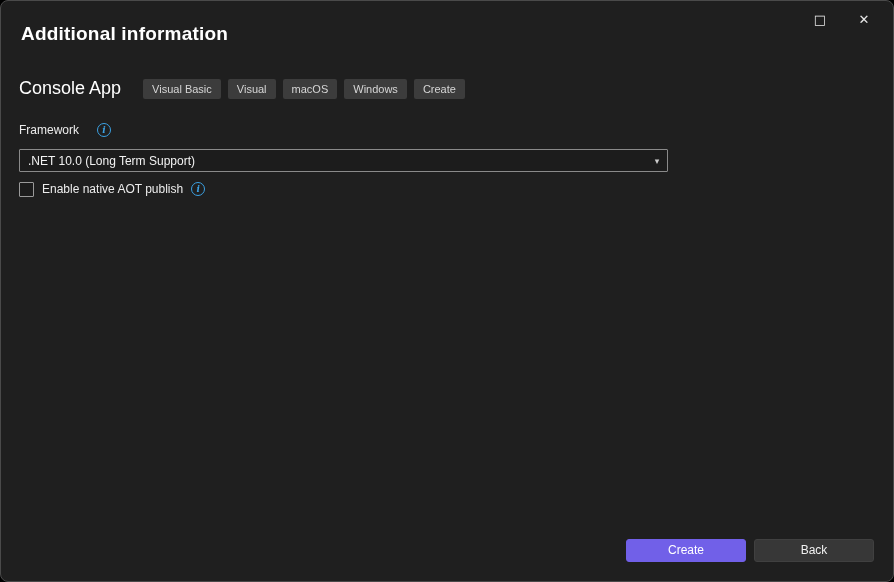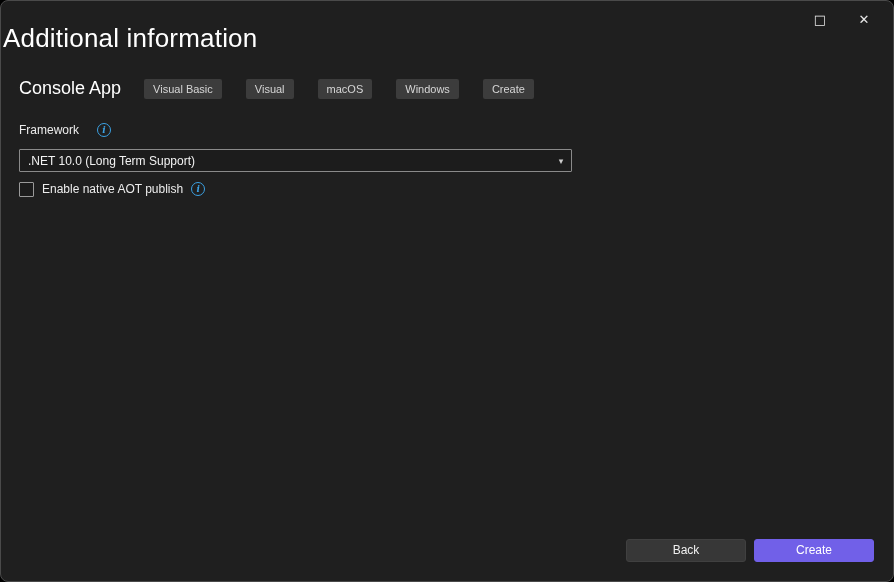--- a/index.html
+++ b/index.html
@@ -39,50 +39,49 @@
     line-height: 26px;
     text-align: center;
     cursor: pointer;
     font-family: "DejaVu Sans", sans-serif;
   }
   .tb-btn .glyph { pointer-events: none; }
 
   
   .page-title {
     position: absolute;
-    top: 22px; left: 2px;
-    font-size: 26px;
-    font-weight: 400;
+    top: 22px; left: 20px;
+    font-size: 19px;
+    font-weight: 700;
     color: #ffffff;
     letter-spacing: 0.2px;
   }
 
   
   .project-row {
     position: absolute;
     top: 77px; left: 18px;
     display: flex;
     align-items: center;
   }
   .project-name {
     font-size: 18px;
     font-weight: 400;
     color: #ffffff;
-    margin-right: 6px;
+    margin-right: 22px;
   }
   .tags { display: flex; gap: 7px; }
   .tag {
     background: #3c3c3c;
     color: #d6d6d6;
     font-size: 11px;
     line-height: 12px;
     padding: 4px 9px;
     border-radius: 2px;
     white-space: nowrap;
-    margin-left: 17px;
   }
 
   
   .framework-label-row {
     position: absolute;
     top: 122px; left: 18px;
     display: flex;
     align-items: center;
     gap: 18px;
     font-size: 12px;
@@ -98,21 +97,21 @@
     color: var(--info-blue, #3ba1e3);
     font-size: 9px;
     font-style: italic;
     font-weight: 700;
     cursor: default;
     font-family: "DejaVu Serif", serif;
   }
   .dropdown {
     position: absolute;
     top: 148px; left: 18px;
-    width: 553px; height: 23px;
+    width: 649px; height: 23px;
     background: #1c1c1c;
     border: 1px solid #8a8a8a;
     border-radius: 1px;
     display: flex;
     align-items: center;
     cursor: pointer;
   }
   .dropdown-value {
     flex: 1;
     font-size: 12px;
@@ -216,17 +215,17 @@
     <span class="dropdown-chevron">▾</span>
   </div>
 
   <div class="checkbox-row">
     <span class="checkbox"></span>
     <span class="checkbox-label">Enable native AOT publish</span>
     <span class="info-icon">i</span>
   </div>
 
   <div class="footer">
+    <button class="btn btn-primary">Create</button>
     <button class="btn btn-secondary">Back</button>
-    <button class="btn btn-primary">Create</button>
   </div>
 
 </div>
 
 </body></html>

